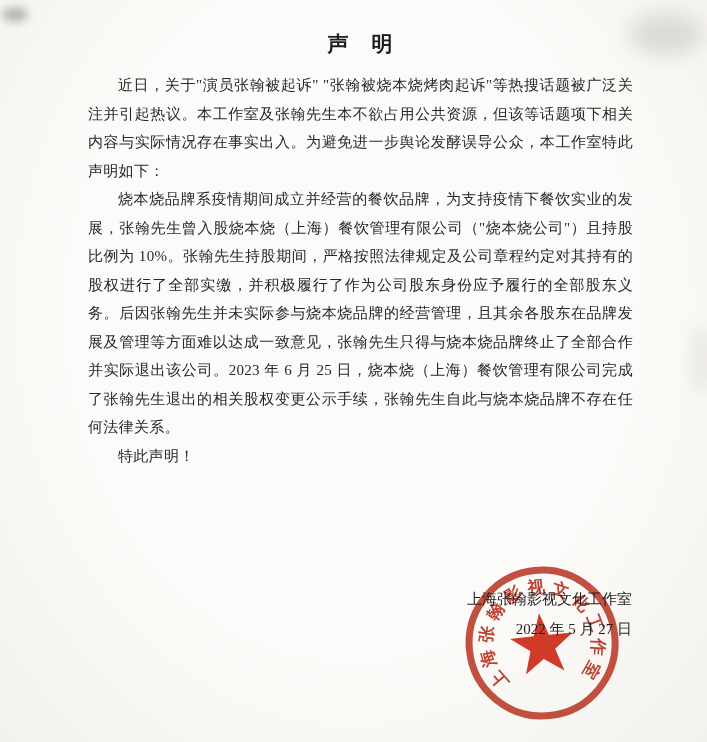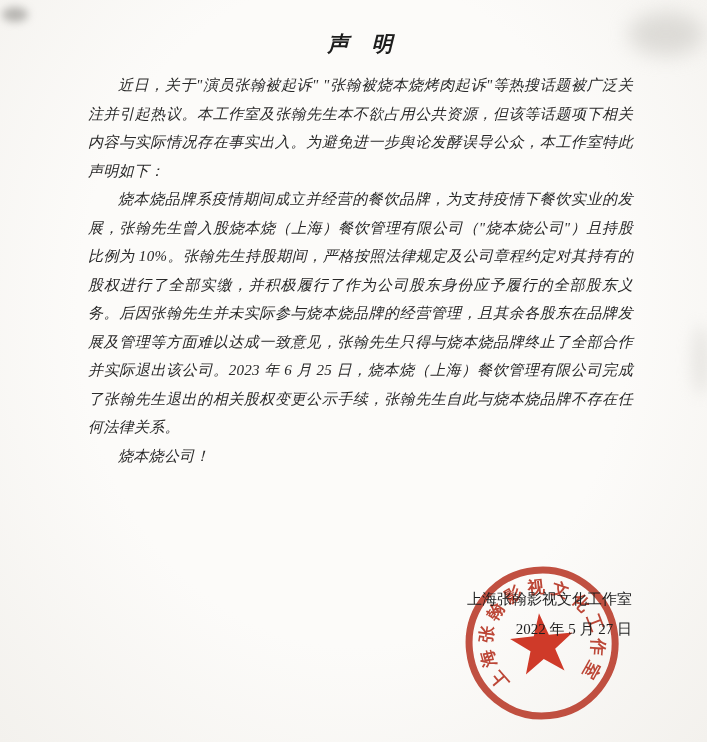--- a/index.html
+++ b/index.html
@@ -16,21 +16,20 @@
   
   .smudge{position:absolute;border-radius:50%;pointer-events:none;}
   .smudge-tl{left:2px;top:7px;width:26px;height:15px;background:#84827e;filter:blur(4px);opacity:.55;}
   .smudge-tr{left:628px;top:12px;width:76px;height:44px;background:#c7c5c0;filter:blur(10px);opacity:.55;}
   .smudge-r{left:692px;top:325px;width:18px;height:70px;background:#d2d0cb;filter:blur(8px);opacity:.45;}
   .speck{left:109px;top:252px;width:4px;height:4px;background:#777;filter:blur(1px);opacity:.6;}
 
   .content{
     position:absolute;left:88px;top:30px;width:545px;
     color:#262626;
-    font-style:italic;
   }
   .doc-title{
     font-size:21px;font-weight:bold;text-align:center;
     margin:0 0 13px 0;letter-spacing:1px;color:#1d1d1d;
   }
   .para{
     margin:0;font-size:15px;line-height:28.5px;
     text-align:justify;text-indent:30px;
     letter-spacing:.3px;color:#282828;
     text-justify:inter-ideograph;
@@ -64,21 +63,21 @@
 
   <div class="smudge smudge-tl"></div>
   <div class="smudge smudge-tr"></div>
   <div class="smudge smudge-r"></div>
   <div class="smudge speck"></div>
 
   <div class="content">
     <h1 class="doc-title">声　明</h1>
     <p class="para">近日，关于"演员张翰被起诉" "张翰被烧本烧烤肉起诉"等热搜话题被广泛关注并引起热议。本工作室及张翰先生本不欲占用公共资源，但该等话题项下相关内容与实际情况存在事实出入。为避免进一步舆论发酵误导公众，本工作室特此声明如下：</p>
     <p class="para">烧本烧品牌系疫情期间成立并经营的餐饮品牌，为支持疫情下餐饮实业的发展，张翰先生曾入股烧本烧（上海）餐饮管理有限公司（"烧本烧公司"）且持股比例为 10%。张翰先生持股期间，严格按照法律规定及公司章程约定对其持有的股权进行了全部实缴，并积极履行了作为公司股东身份应予履行的全部股东义务。后因张翰先生并未实际参与烧本烧品牌的经营管理，且其余各股东在品牌发展及管理等方面难以达成一致意见，张翰先生只得与烧本烧品牌终止了全部合作并实际退出该公司。2023 年 6 月 25 日，烧本烧（上海）餐饮管理有限公司完成了张翰先生退出的相关股权变更公示手续，张翰先生自此与烧本烧品牌不存在任何法律关系。</p>
-    <p class="para closing">烧本烧公司！</p>
+    <p class="para closing">特此声明！</p>
   </div>
 
   <div class="signature-block">
     <div>上海张翰影视文化工作室</div>
     <div>2022 年 5 月 27 日</div>
   </div>
 
   <div class="seal">
     <svg id="seal-svg" width="164" height="168" viewBox="0 0 164 168" style="color: rgb(184, 57, 40);">
       <circle cx="82" cy="85" r="73" fill="none" stroke="currentColor" stroke-width="7" opacity="0.95"></circle>

